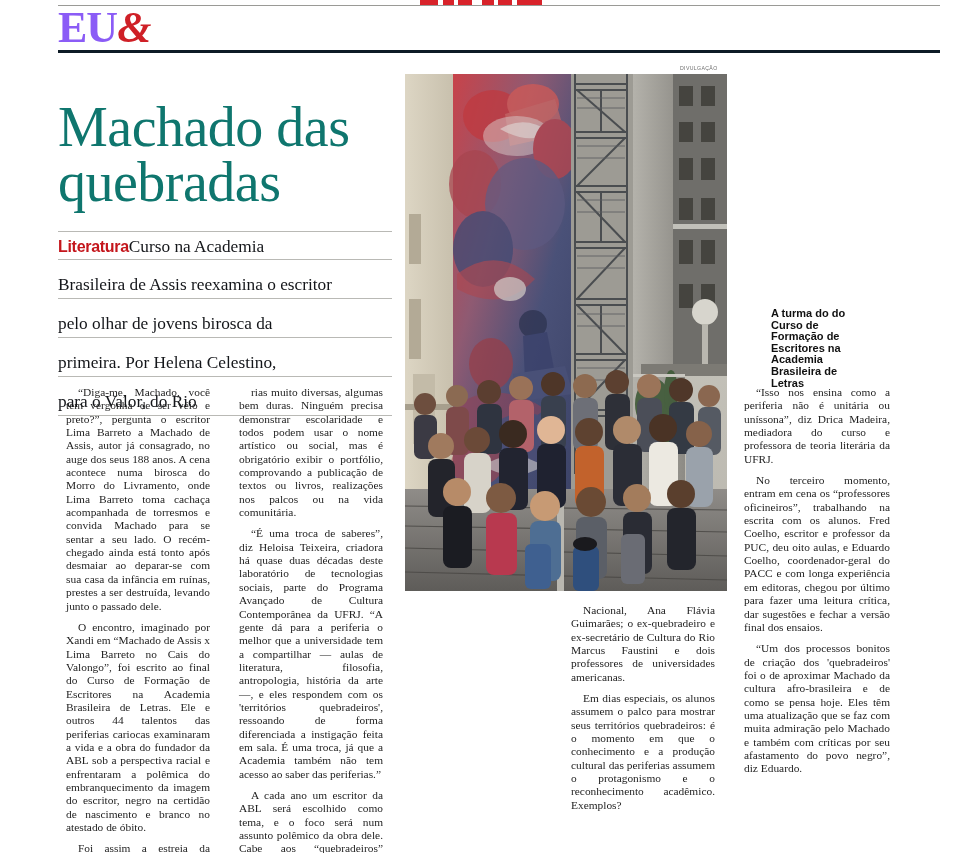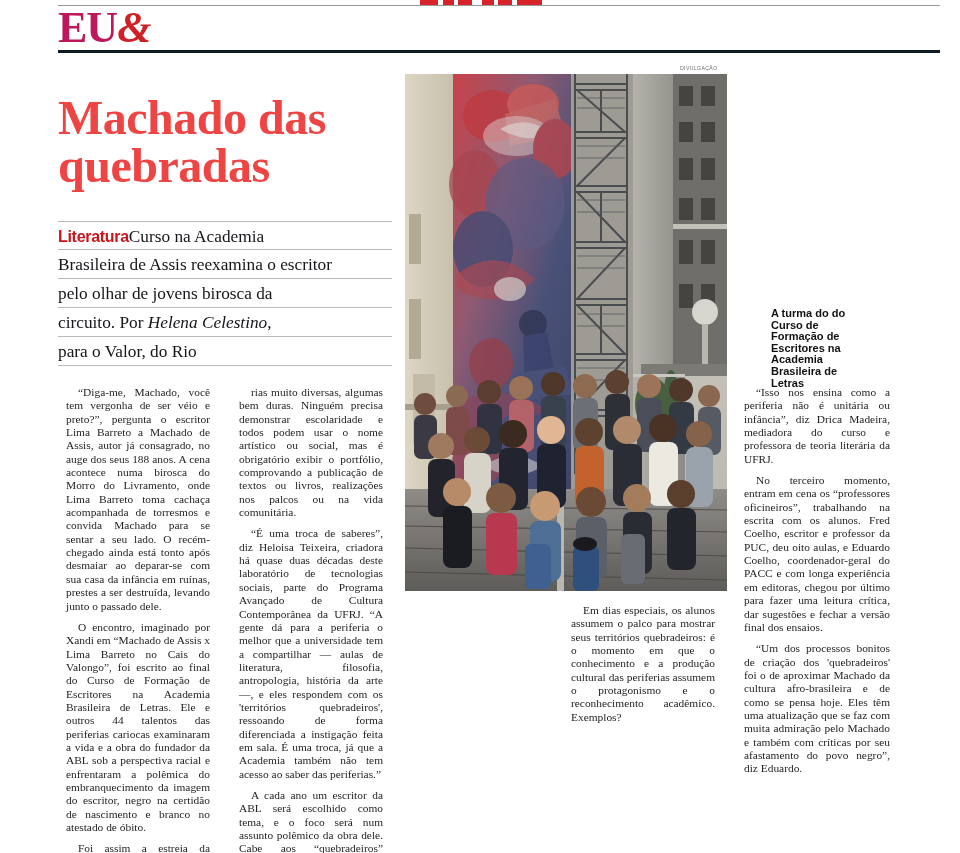--- a/index.html
+++ b/index.html
@@ -41,69 +41,70 @@
   .masthead {
     position: absolute;
     top: 6px; left: 58px;
     font-family: "Liberation Serif", "DejaVu Serif", serif;
     font-size: 44px;
     font-weight: 700;
     letter-spacing: -1px;
     line-height: 1;
     white-space: nowrap;
   }
-  .masthead .eu { color: #be185d; }
+  .masthead .eu { color: #8b5cf6; }
   .masthead .amp {
     color: #cf2027;
     font-style: italic;
     font-weight: 700;
   }
 
   .masthead-rule {
     position: absolute;
     top: 50px; left: 58px; right: 20px;
     height: 3px; background: #0d1b26;
   }
 
   
   .headline {
     position: absolute;
     top: 62px; left: 58px;
     width: 345px;
-    font-size: 48px;
+    font-size: 56px;
     line-height: 0.99;
-    font-weight: 700;
+    font-weight: 400;
     letter-spacing: -0.5px;
-    color: #ef4444;
+    color: #0f766e;
   }
 
   
   .deck {
     position: absolute;
     top: 221px; left: 58px;
     width: 334px;
     font-size: 17.3px;
     line-height: 29px;
     color: #14161a;
   }
   .deck .deck-line {
     border-bottom: 1px solid #b9b9b5;
     height: 29px;
     overflow: hidden;
     white-space: nowrap;
+    margin-top: 10px;
   }
   .deck .deck-line:first-child { border-top: 1px solid #b9b9b5; }
   .deck .kicker {
     color: #c4161c;
     font-weight: 700;
     font-family: "Liberation Sans", "DejaVu Sans", sans-serif;
     font-size: 16px;
     letter-spacing: -0.3px;
   }
-  .deck .byline-name { font-style: italic; }
+  .deck .byline-name { }
 
   
   .photo-credit {
     position: absolute;
     top: 65px; left: 680px;
     font-family: "Liberation Sans", "DejaVu Sans", sans-serif;
     font-size: 5.2px;
     letter-spacing: 0.35px;
     color: #6d6d6d;
   }
@@ -161,21 +162,21 @@
 
 <div class="masthead"><span class="eu">EU</span><span class="amp">&amp;</span></div>
 <div class="masthead-rule"></div>
 
 <h1 class="headline">Machado das quebradas</h1>
 
 <div class="deck">
   <div class="deck-line"><span class="kicker">Literatura</span><span>Curso na Academia</span></div>
   <div class="deck-line"><span>Brasileira de Assis reexamina o escritor</span></div>
   <div class="deck-line"><span>pelo olhar de jovens birosca da</span></div>
-  <div class="deck-line"><span>circuito. Por </span><span class="byline-name">Helena Celestino</span><span>,</span></div>
+  <div class="deck-line"><span>primeira. Por </span><span class="byline-name">Helena Celestino</span><span>,</span></div>
   <div class="deck-line"><span>para o Valor, do Rio</span></div>
 </div>
 
 <div class="photo-credit">DIVULGAÇÃO</div>
 
 <div class="photo-wrap">
   <svg viewBox="0 0 322 517" preserveAspectRatio="none">
     <defs>
       <linearGradient id="skyG" x1="0" y1="0" x2="0" y2="1">
         <stop offset="0" stop-color="#cfcec6"></stop>
@@ -380,22 +381,23 @@
 </div>
 
 <div class="col" id="col-2">
   <p>rias muito diversas, algumas bem duras. Ninguém precisa demonstrar escolaridade e todos podem usar o nome artístico ou social, mas é obrigatório exibir o portfólio, comprovando a publicação de textos ou livros, realizações nos palcos ou na vida comunitária.</p>
   <p>“É uma troca de saberes”, diz Heloisa Teixeira, criadora há quase duas décadas deste laboratório de tecnologias sociais, parte do Programa Avançado de Cultura Contemporânea da UFRJ. “A gente dá para a periferia o melhor que a universidade tem a compartilhar — aulas de literatura, filosofia, antropologia, história da arte —, e eles respondem com os 'territórios quebradeiros', ressoando de forma diferenciada a instigação feita em sala. É uma troca, já que a Academia também não tem acesso ao saber das periferias.”</p>
   <p>A cada ano um escritor da ABL será escolhido como tema, e o foco será num assunto polêmico da obra dele. Cabe aos “quebradeiros” escrever uma ficção dialogando com o autor, seus personagens, em seus cenários, com seus valores e questões. O primeiro foi Machado, o próximo será Ariano Suassuna.</p>
 
 </div>
 
 <div class="col" id="col-3">
+  <p>Nacional, Ana Flávia Guimarães; o ex-quebradeiro e ex-secretário de Cultura do Rio Marcus Faustini e dois professores de universidades americanas.</p>
   <p>Em dias especiais, os alunos assumem o palco para mostrar seus territórios quebradeiros: é o momento em que o conhecimento e a produção cultural das periferias assumem o protagonismo e o reconhecimento acadêmico. Exemplos?</p>
 
 </div>
 
 <div class="col" id="col-4">
-  <p>“Isso nos ensina como a periferia não é unitária ou infância”, diz Drica Madeira, mediadora do curso e professora de teoria literária da UFRJ.</p>
+  <p>“Isso nos ensina como a periferia não é unitária ou uníssona”, diz Drica Madeira, mediadora do curso e professora de teoria literária da UFRJ.</p>
   <p>No terceiro momento, entram em cena os “professores oficineiros”, trabalhando na escrita com os alunos. Fred Coelho, escritor e professor da PUC, deu oito aulas, e Eduardo Coelho, coordenador-geral do PACC e com longa experiência em editoras, chegou por último para fazer uma leitura crítica, dar sugestões e fechar a versão final dos ensaios.</p>
   <p>“Um dos processos bonitos de criação dos 'quebradeiros' foi o de aproximar Machado da cultura afro-brasileira e de como se pensa hoje. Eles têm uma atualização que se faz com muita admiração pelo Machado e também com críticas por seu afastamento do povo negro”, diz Eduardo.</p>
 
 </div>
 
 </body></html>

